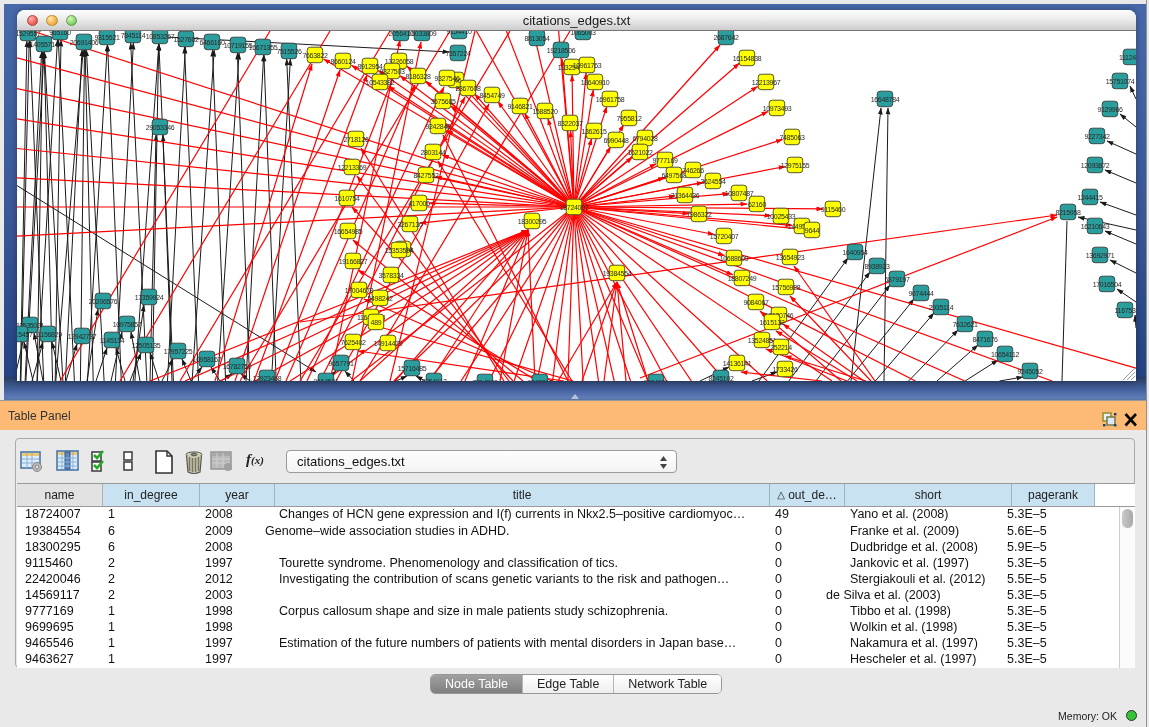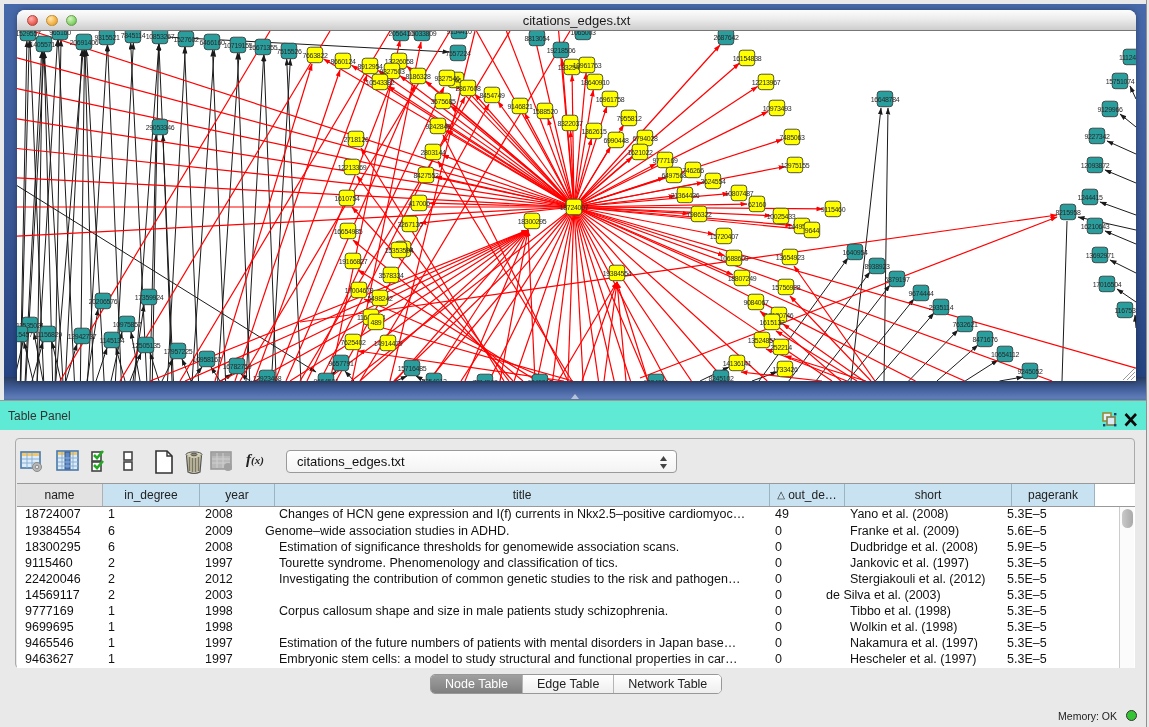--- a/index.html
+++ b/index.html
@@ -6,21 +6,21 @@
 #bluepanel{position:absolute;left:4px;top:4px;width:1142px;height:396px;
  background:linear-gradient(180deg,#4769aa 0%,#3a5795 55%,#22407e 100%)}
 #band{position:absolute;left:0;top:373px;width:100%;height:23px;background:linear-gradient(180deg,#283d62 0%,#44619e 55%,#5f7cb8 90%,#56739f 100%)}
 #gwin{position:absolute;left:13px;top:6px;width:1119px;height:371px;background:#fff;
  border-radius:8px 8px 0 0;box-shadow:0 0 6px rgba(0,0,0,.35)}
 #tbar{position:absolute;left:0;top:0;width:100%;height:21px;border-radius:8px 8px 0 0;
  background:linear-gradient(180deg,#fdfdfd 0%,#ececec 45%,#cdcdcd 100%);
  border-bottom:1px solid #777}
 #tbar .tl{position:absolute;top:4.5px;width:11.5px;height:11.5px;border-radius:50%}
 #title{position:absolute;top:3px;left:0;width:100%;text-align:center;font-size:13px;color:#1a1a1a}
-#tpbar{position:absolute;left:0;top:400px;width:1146px;height:30px;background:#5eead4;
+#tpbar{position:absolute;left:0;top:400px;width:1146px;height:30px;background:#fdba74;
  border-top:1px solid #9a9a9a}
 #tpbar .lbl{position:absolute;left:8px;top:8px;font-size:12px;color:#333}
 #panel{position:absolute;left:15px;top:438px;width:1120px;height:230px;background:#e9e9e9;
  border:1px solid #aaa;border-radius:4px}
 #thead{position:absolute;left:17px;top:483px;width:1118px;height:24px;background:#a3a3a3;
  border-top:1px solid #999;border-bottom:1px solid #999}
 .hc{position:absolute;top:0;height:22px;background:#c9e2f1;border-right:1px solid #9ab4c2;
  font-size:12px;color:#222;text-align:center;line-height:22px}
 #tbody{position:absolute;left:17px;top:507px;width:1118px;height:161px;background:#fff;overflow:hidden}
 .trow{position:absolute;left:0;width:1118px;height:16px;font-size:12.5px;color:#111}
@@ -664,39 +664,38 @@
       <span style="left:188px">2009</span>
       <span style="left:248px">Genome–wide association studies in ADHD.</span>
       <span style="left:758px">0</span>
       <span style="left:833px">Franke et al. (2009)</span>
       <span style="left:990px">5.6E–5</span>
     </div>
 <div class="trow" style="top:33px">
       <span style="left:8px">18300295</span>
       <span style="left:91px">6</span>
       <span style="left:188px">2008</span>
-      <span style="left:262px">Estimation of significance thresholds for genomewide association scans.</span>
       <span style="left:758px">0</span>
       <span style="left:833px">Dudbridge et al. (2008)</span>
       <span style="left:990px">5.9E–5</span>
     </div>
 <div class="trow" style="top:49px">
       <span style="left:8px">9115460</span>
       <span style="left:91px">2</span>
       <span style="left:188px">1997</span>
       <span style="left:262px">Tourette syndrome. Phenomenology and classification of tics.</span>
       <span style="left:758px">0</span>
       <span style="left:833px">Jankovic et al. (1997)</span>
       <span style="left:990px">5.3E–5</span>
     </div>
 <div class="trow" style="top:65px">
       <span style="left:8px">22420046</span>
       <span style="left:91px">2</span>
       <span style="left:188px">2012</span>
-      <span style="left:262px">Investigating the contribution of common genetic studies to the risk and pathogen…</span>
+      <span style="left:262px">Investigating the contribution of scans genetic variants to the risk and pathogen…</span>
       <span style="left:758px">0</span>
       <span style="left:833px">Stergiakouli et al. (2012)</span>
       <span style="left:990px">5.5E–5</span>
     </div>
 <div class="trow" style="top:81px">
       <span style="left:8px">14569117</span>
       <span style="left:91px">2</span>
       <span style="left:188px">2003</span>
       <span style="left:758px">0</span>
       <span style="left:809px">de Silva et al. (2003)</span>
@@ -725,21 +724,20 @@
       <span style="left:188px">1997</span>
       <span style="left:262px">Estimation of the future numbers of patients with mental disorders in Japan base…</span>
       <span style="left:758px">0</span>
       <span style="left:833px">Nakamura et al. (1997)</span>
       <span style="left:990px">5.3E–5</span>
     </div>
 <div class="trow" style="top:145px">
       <span style="left:8px">9463627</span>
       <span style="left:91px">1</span>
       <span style="left:188px">1997</span>
-      <span style="left:262px">Embryonic stem cells: a model to study structural and functional properties in car…</span>
       <span style="left:758px">0</span>
       <span style="left:833px">Hescheler et al. (1997)</span>
       <span style="left:990px">5.3E–5</span>
     </div>
 </div>
 <div id="vsb">
     <div class="th"></div>
   </div>
 <div id="tabs">
   <div class="tab sel">Node Table</div>

